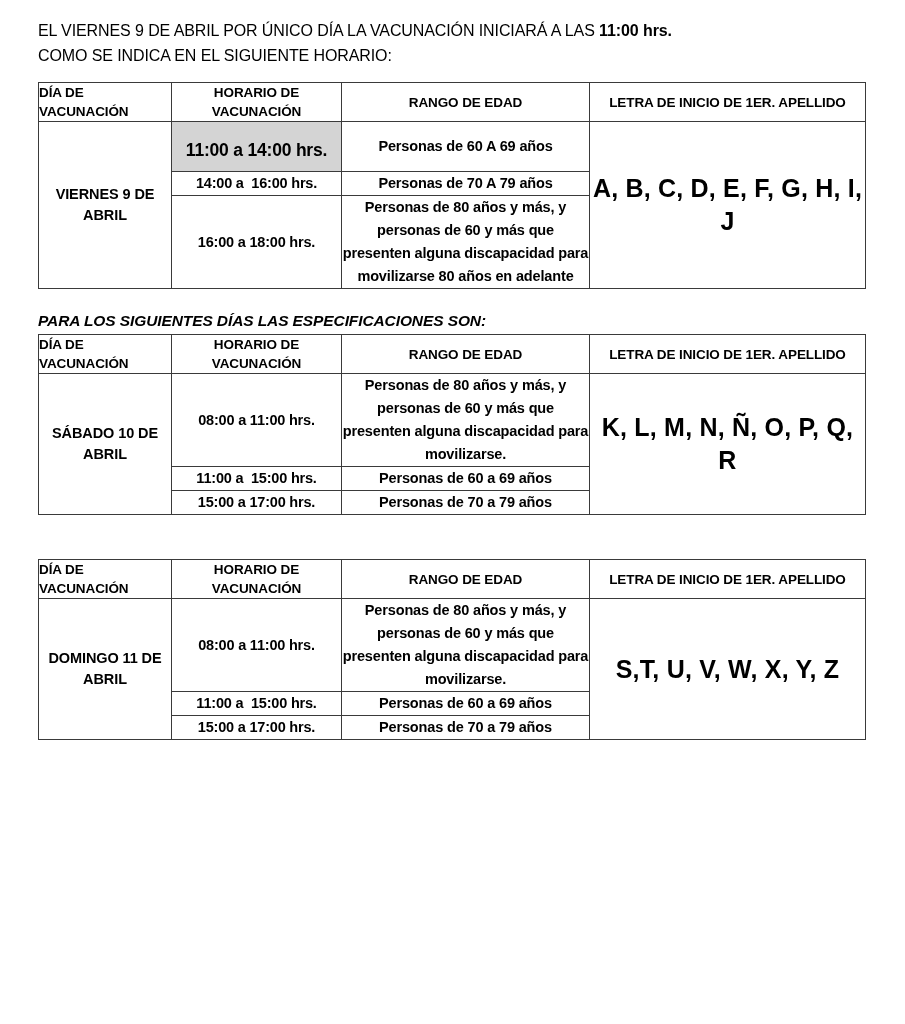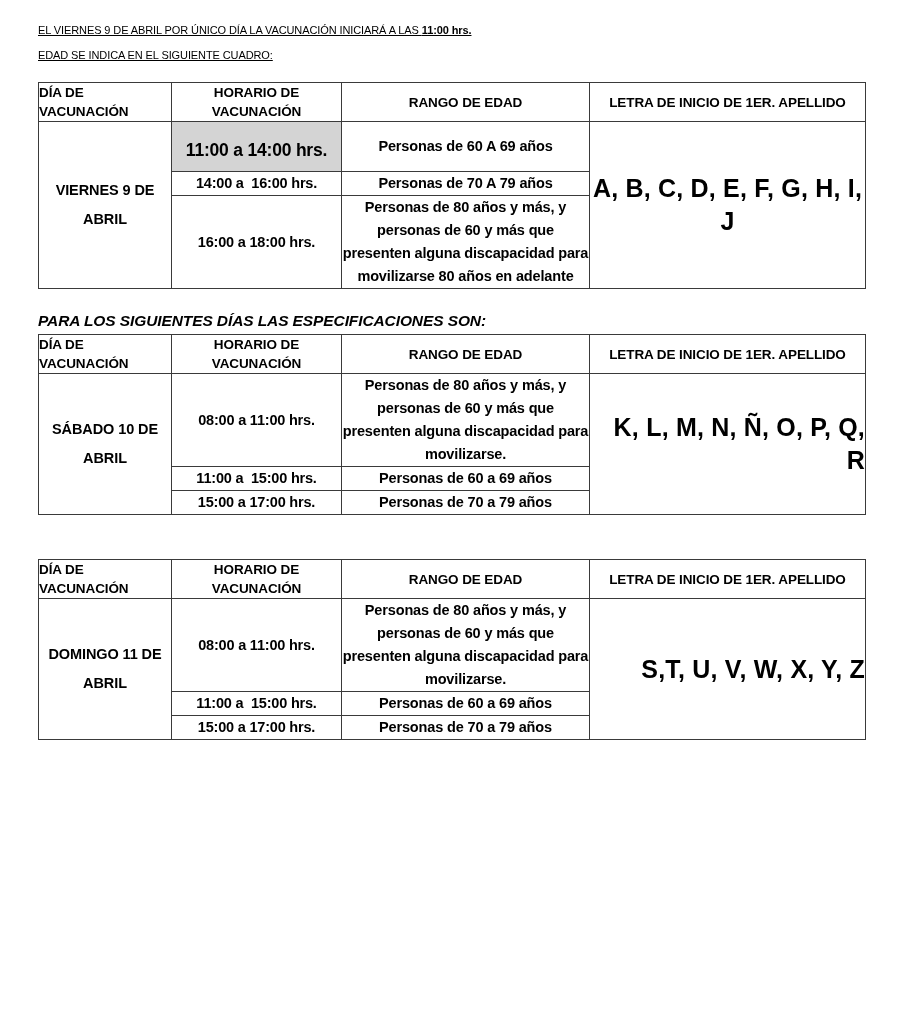--- a/index.html
+++ b/index.html
@@ -17,26 +17,25 @@
   .page {
     position: relative;
     width: 905px;
     height: 1024px;
     box-sizing: border-box;
     padding: 18px 38px 0 38px;
   }
 
   
   .intro {
-    font-size: 11px;
+    font-size: 16px;
     line-height: 25px;
     letter-spacing: -0.1px;
     margin: 0 0 14px 0;
     font-weight: 400;
-    text-decoration: underline;
   }
   .intro .strong { font-weight: 700; }
   .intro-line { display: block; white-space: nowrap; }
 
   
   .section-heading {
     font-size: 15.5px;
     font-weight: 700;
     font-style: italic;
     letter-spacing: -0.1px;
@@ -68,21 +67,21 @@
     letter-spacing: -0.1px;
     padding: 6px 7px 7px 7px;
     font-weight: 700;
   }
   .hdr-left   { text-align: left; }
   .hdr-center { text-align: center; }
 
   .day-cell {
     text-align: center;
     font-size: 14.5px;
-    line-height: 29px;
+    line-height: 21px;
     letter-spacing: -0.1px;
     padding: 4px 6px;
   }
   .time-cell {
     text-align: center;
     font-size: 14.5px;
     line-height: 21px;
     letter-spacing: -0.2px;
     padding: 5px 6px;
     white-space: pre;
@@ -101,33 +100,33 @@
     padding: 6px 10px;
   }
   .letters-cell {
     font-size: 25px;
     line-height: 33px;
     letter-spacing: 0.2px;
     padding: 4px 8px 4px 10px;
     font-weight: 700;
   }
   .letters-left   { text-align: center; }
-  .letters-center { text-align: right; }
+  .letters-center { text-align: center; }
 
   .gap-1 { height: 22px; }
   .gap-2 { height: 44px; }
 </style>
 </head>
 <body>
 
 <div class="page">
 
   <p class="intro">
     <span class="intro-line"><span>EL VIERNES 9 DE ABRIL POR ÚNICO DÍA LA VACUNACIÓN INICIARÁ A LAS </span><span class="strong">11:00 hrs.</span></span>
-    <span class="intro-line">EDAD SE INDICA EN EL SIGUIENTE CUADRO:</span>
+    <span class="intro-line">COMO SE INDICA EN EL SIGUIENTE HORARIO:</span>
   </p>
 
   <table class="sched">
     <colgroup>
         <col class="c-day">
         <col class="c-time">
         <col class="c-age">
         <col class="c-lett">
       </colgroup>
     <tbody>

